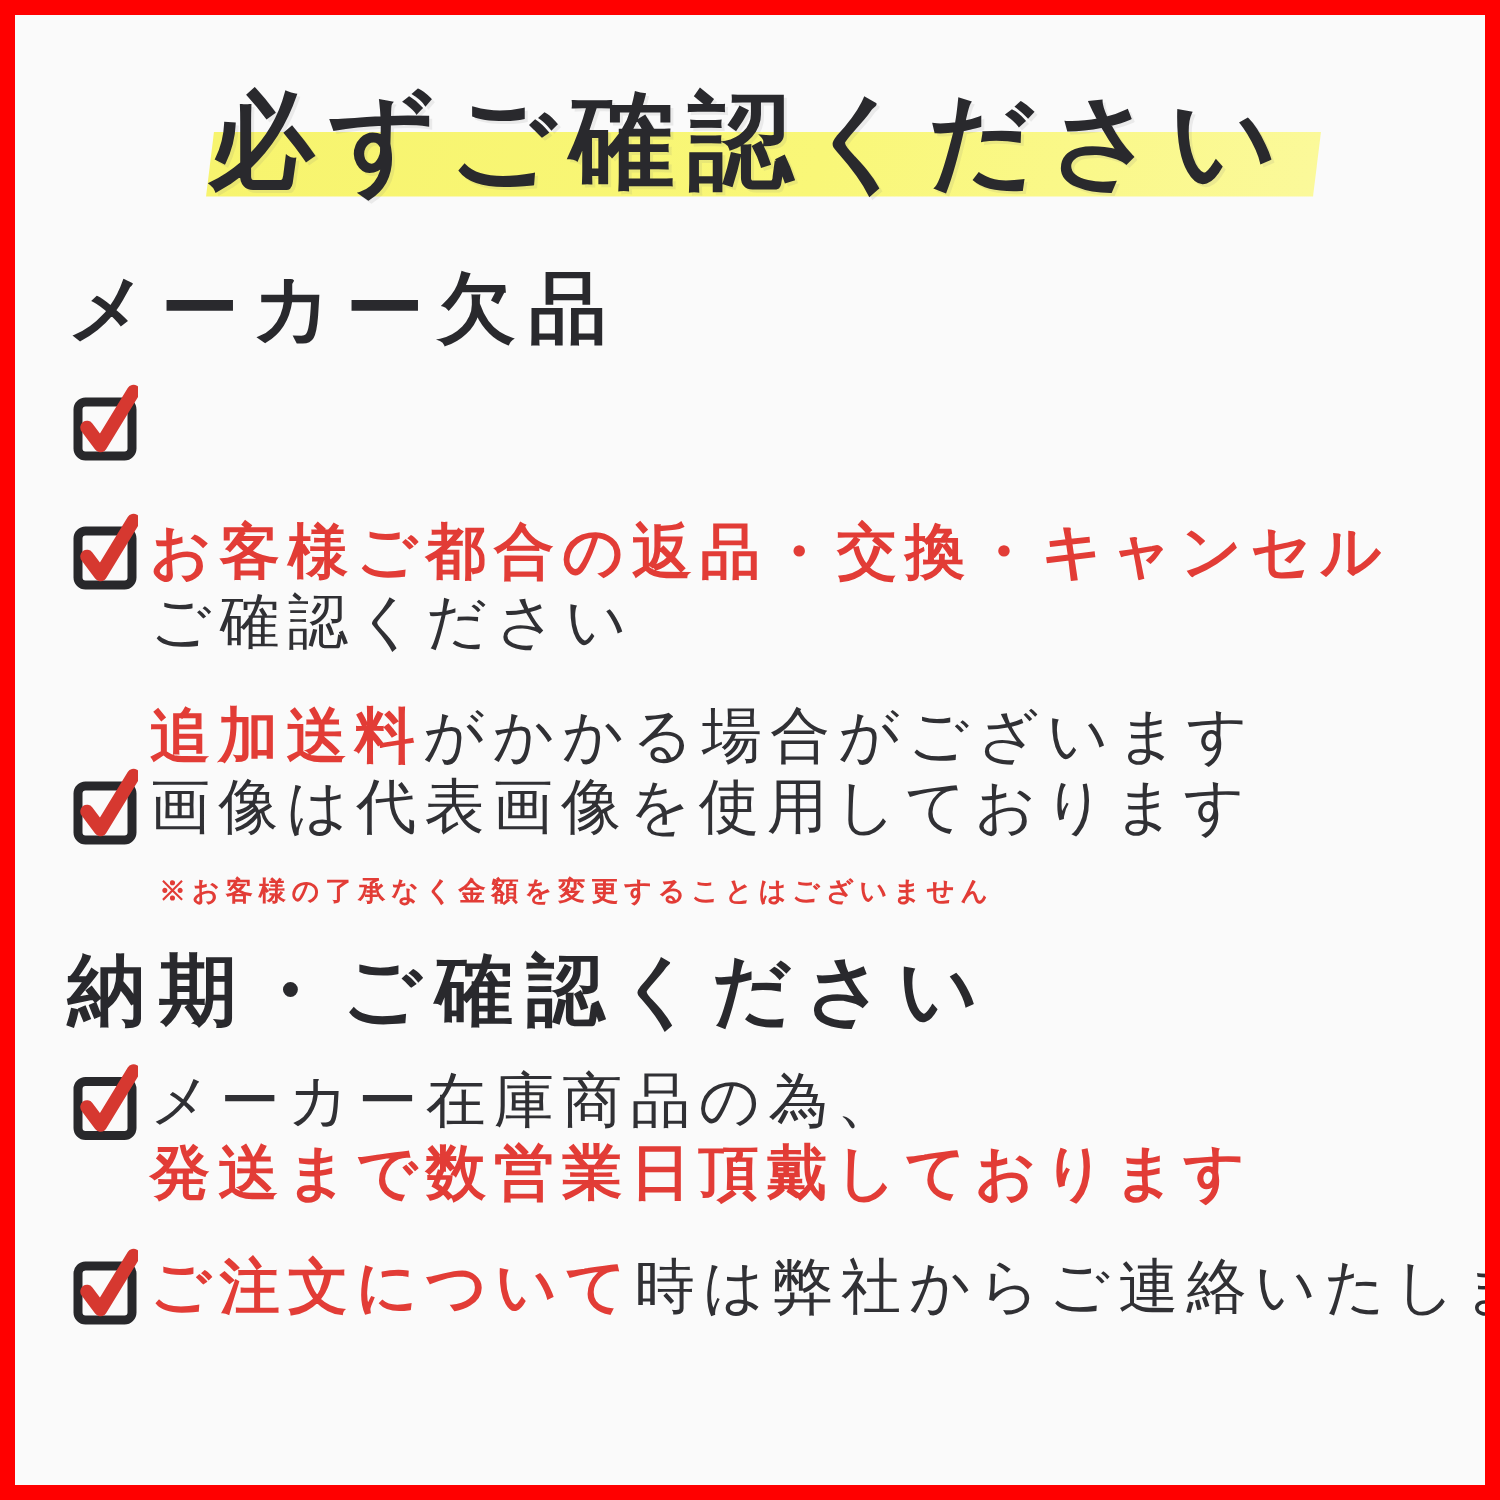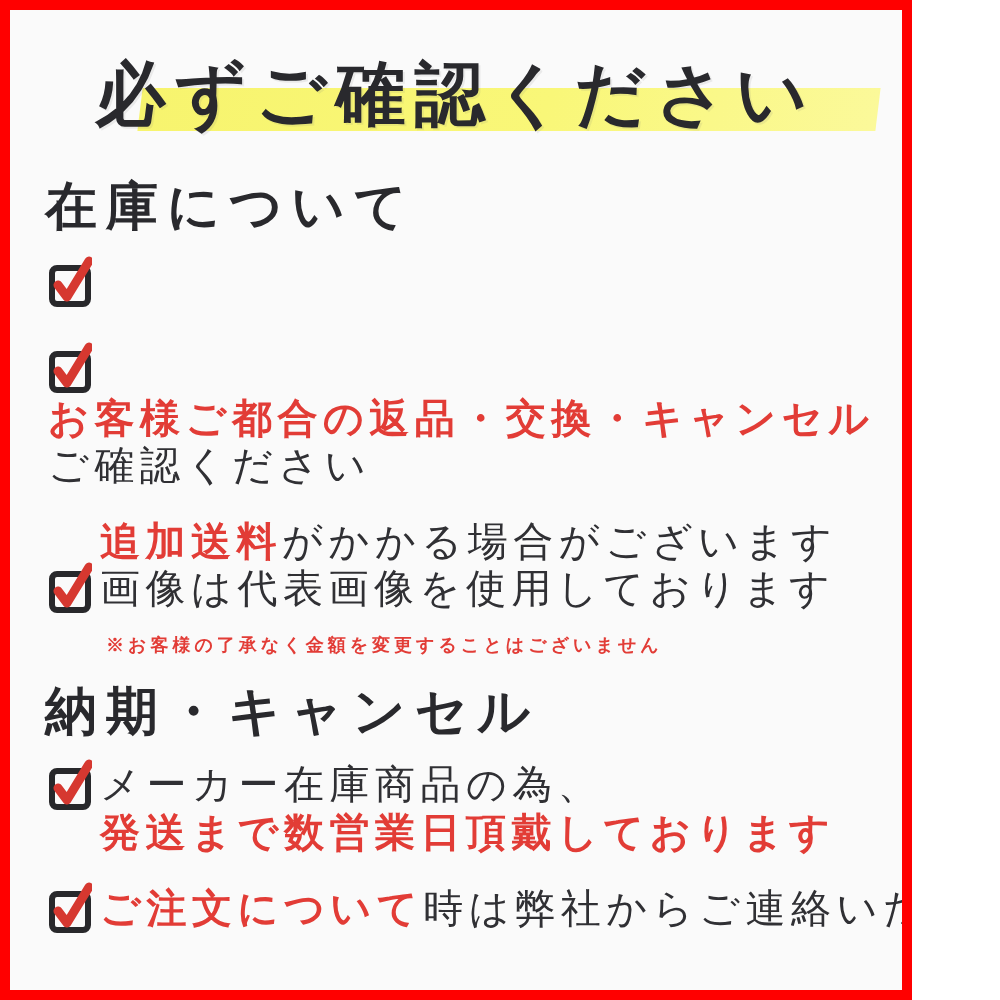--- a/index.html
+++ b/index.html
@@ -14,21 +14,21 @@
   }
   html,body{margin:0;padding:0;}
   body{
     width:1000px;height:1000px;
     font-family:"DejaVu Serif","Liberation Serif",serif;
     background:#ffffff;
   }
   .page{
     position:relative;
     box-sizing:border-box;
-    width:912px;height:1000px;
+    width:1000px;height:1000px;
     border:10px solid var(--c-border);
     background:var(--c-bg);
     overflow:hidden;
   }
   
   .title-highlight{
     position:absolute;
     left:130px; top:78px;
     width:738px; height:43px;
     background:linear-gradient(100deg,#f7f46e 0%,var(--c-yellow) 55%,#fbf99a 100%);
@@ -91,34 +91,34 @@
     font-size:18px;
     line-height:33px;
     letter-spacing:4px;
     font-weight:600;
     color:var(--c-red);
     white-space:nowrap;
   }
   
   .blk0{margin-top:166px;}  
   .blk1{margin-top:22px;}   
-  .blk2{margin-top:36px;flex-direction:column;}   
+  .blk2{margin-top:36px;}   
   .blk3{margin-top:28px;align-items:center;}   
   .blk4{margin-top:20px;}   
   .blk5{margin-top:20px;}   
   .blk6{margin-top:28px;}   
 </style>
 </head>
 <body>
 
 <div class="page">
   <div class="title-highlight"></div>
   <h1 class="page-title">必ずご確認ください</h1>
   <div id="content">
-      <h2 class="sec-heading blk0">在庫について</h2>
+      <h2 class="sec-heading blk0">メーカー欠品</h2>
       <div class="item blk1">
         <svg class="checkbox" viewBox="0 0 44 54" xmlns="http://www.w3.org/2000/svg">
           <rect x="4" y="14" width="36" height="36" rx="5" fill="none" stroke="var(--c-box)" stroke-width="6"></rect>
           <path d="M10 31 L19 43 L41 7" fill="none" stroke="var(--c-check)" stroke-width="9" stroke-linecap="round" stroke-linejoin="round"></path>
         </svg>
       </div>
       <div class="item blk2">
         <svg class="checkbox" viewBox="0 0 44 54" xmlns="http://www.w3.org/2000/svg">
           <rect x="4" y="14" width="36" height="36" rx="5" fill="none" stroke="var(--c-box)" stroke-width="6"></rect>
           <path d="M10 31 L19 43 L41 7" fill="none" stroke="var(--c-check)" stroke-width="9" stroke-linecap="round" stroke-linejoin="round"></path>
@@ -132,21 +132,21 @@
         <svg class="checkbox" viewBox="0 0 44 54" xmlns="http://www.w3.org/2000/svg">
           <rect x="4" y="14" width="36" height="36" rx="5" fill="none" stroke="var(--c-box)" stroke-width="6"></rect>
           <path d="M10 31 L19 43 L41 7" fill="none" stroke="var(--c-check)" stroke-width="9" stroke-linecap="round" stroke-linejoin="round"></path>
         </svg>
         <div class="lines">
           <div class="line"><span class="seg red">追加送料</span><span class="seg">がかかる場合がございます</span></div>
           <div class="line"><span class="seg">画像は代表画像を使用しております</span></div>
           <div class="note">※お客様の了承なく金額を変更することはございません</div>
         </div>
       </div>
-      <h2 class="sec-heading blk4">納期・キャンセル</h2>
+      <h2 class="sec-heading blk4">納期・ご確認ください</h2>
       <div class="item blk5">
         <svg class="checkbox" viewBox="0 0 44 54" xmlns="http://www.w3.org/2000/svg">
           <rect x="4" y="14" width="36" height="36" rx="5" fill="none" stroke="var(--c-box)" stroke-width="6"></rect>
           <path d="M10 31 L19 43 L41 7" fill="none" stroke="var(--c-check)" stroke-width="9" stroke-linecap="round" stroke-linejoin="round"></path>
         </svg>
         <div class="lines">
           <div class="line"><span class="seg">メーカー在庫商品の為、</span></div>
           <div class="line"><span class="seg red">発送まで数営業日頂戴しております</span></div>
         </div>
       </div>

